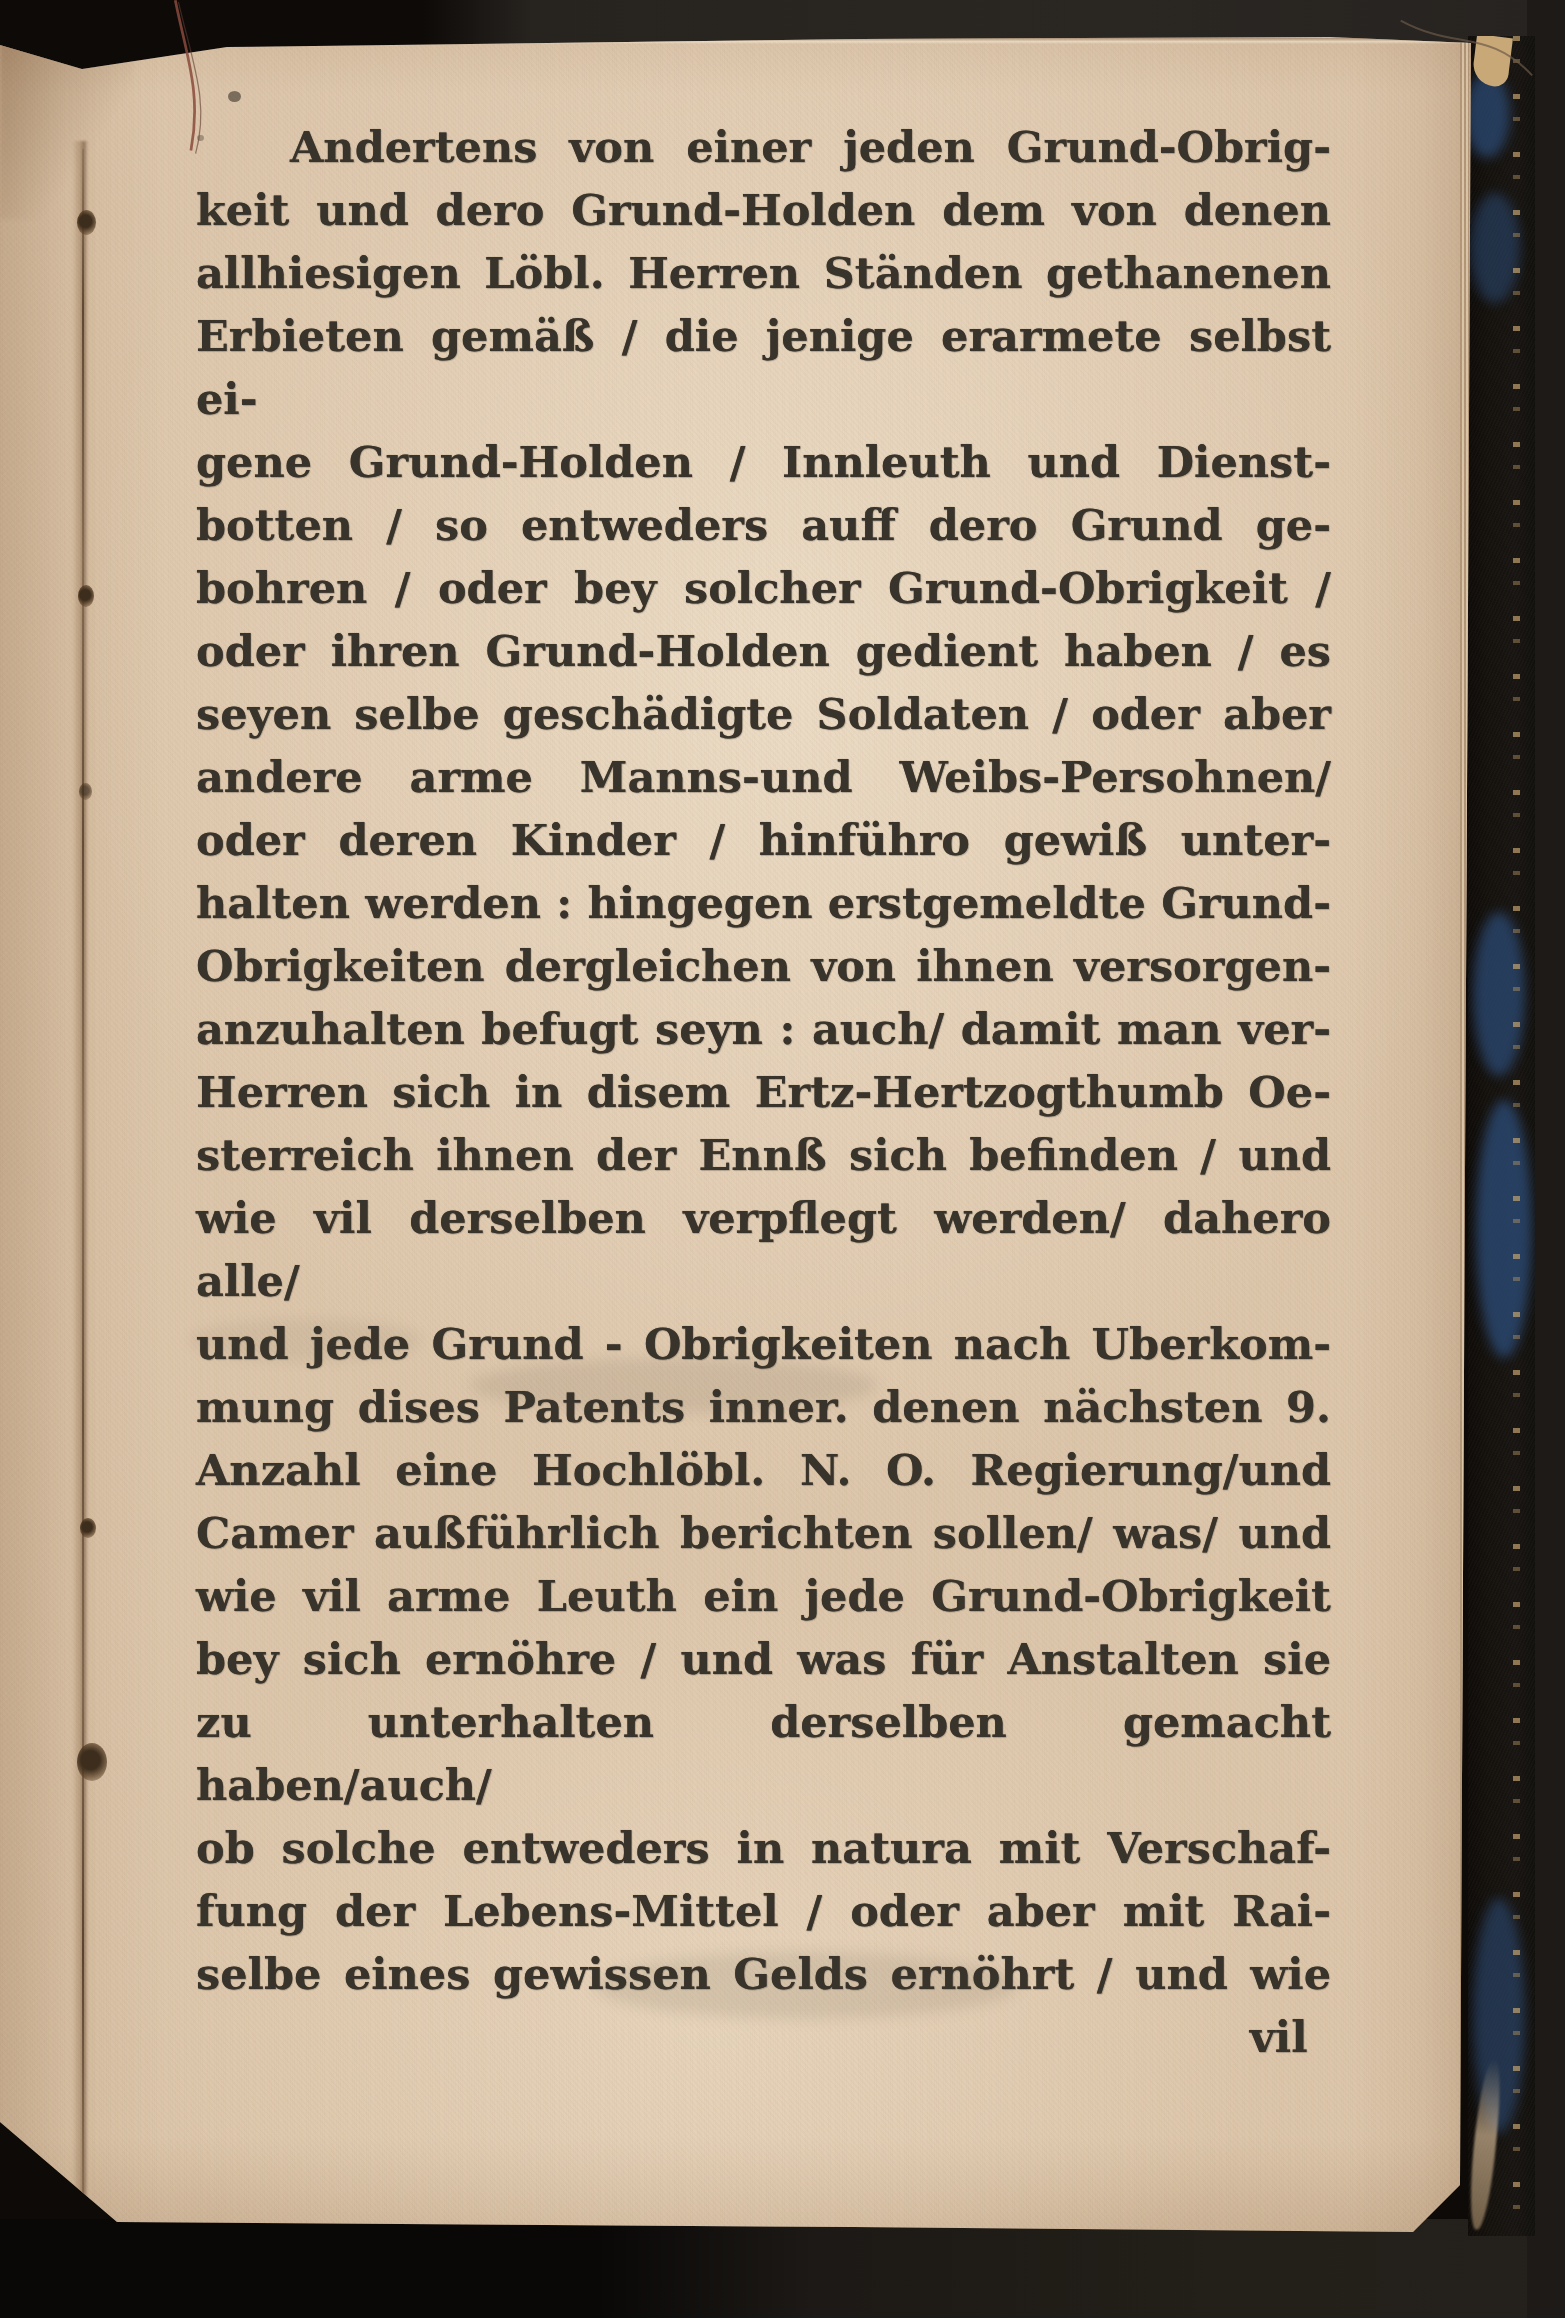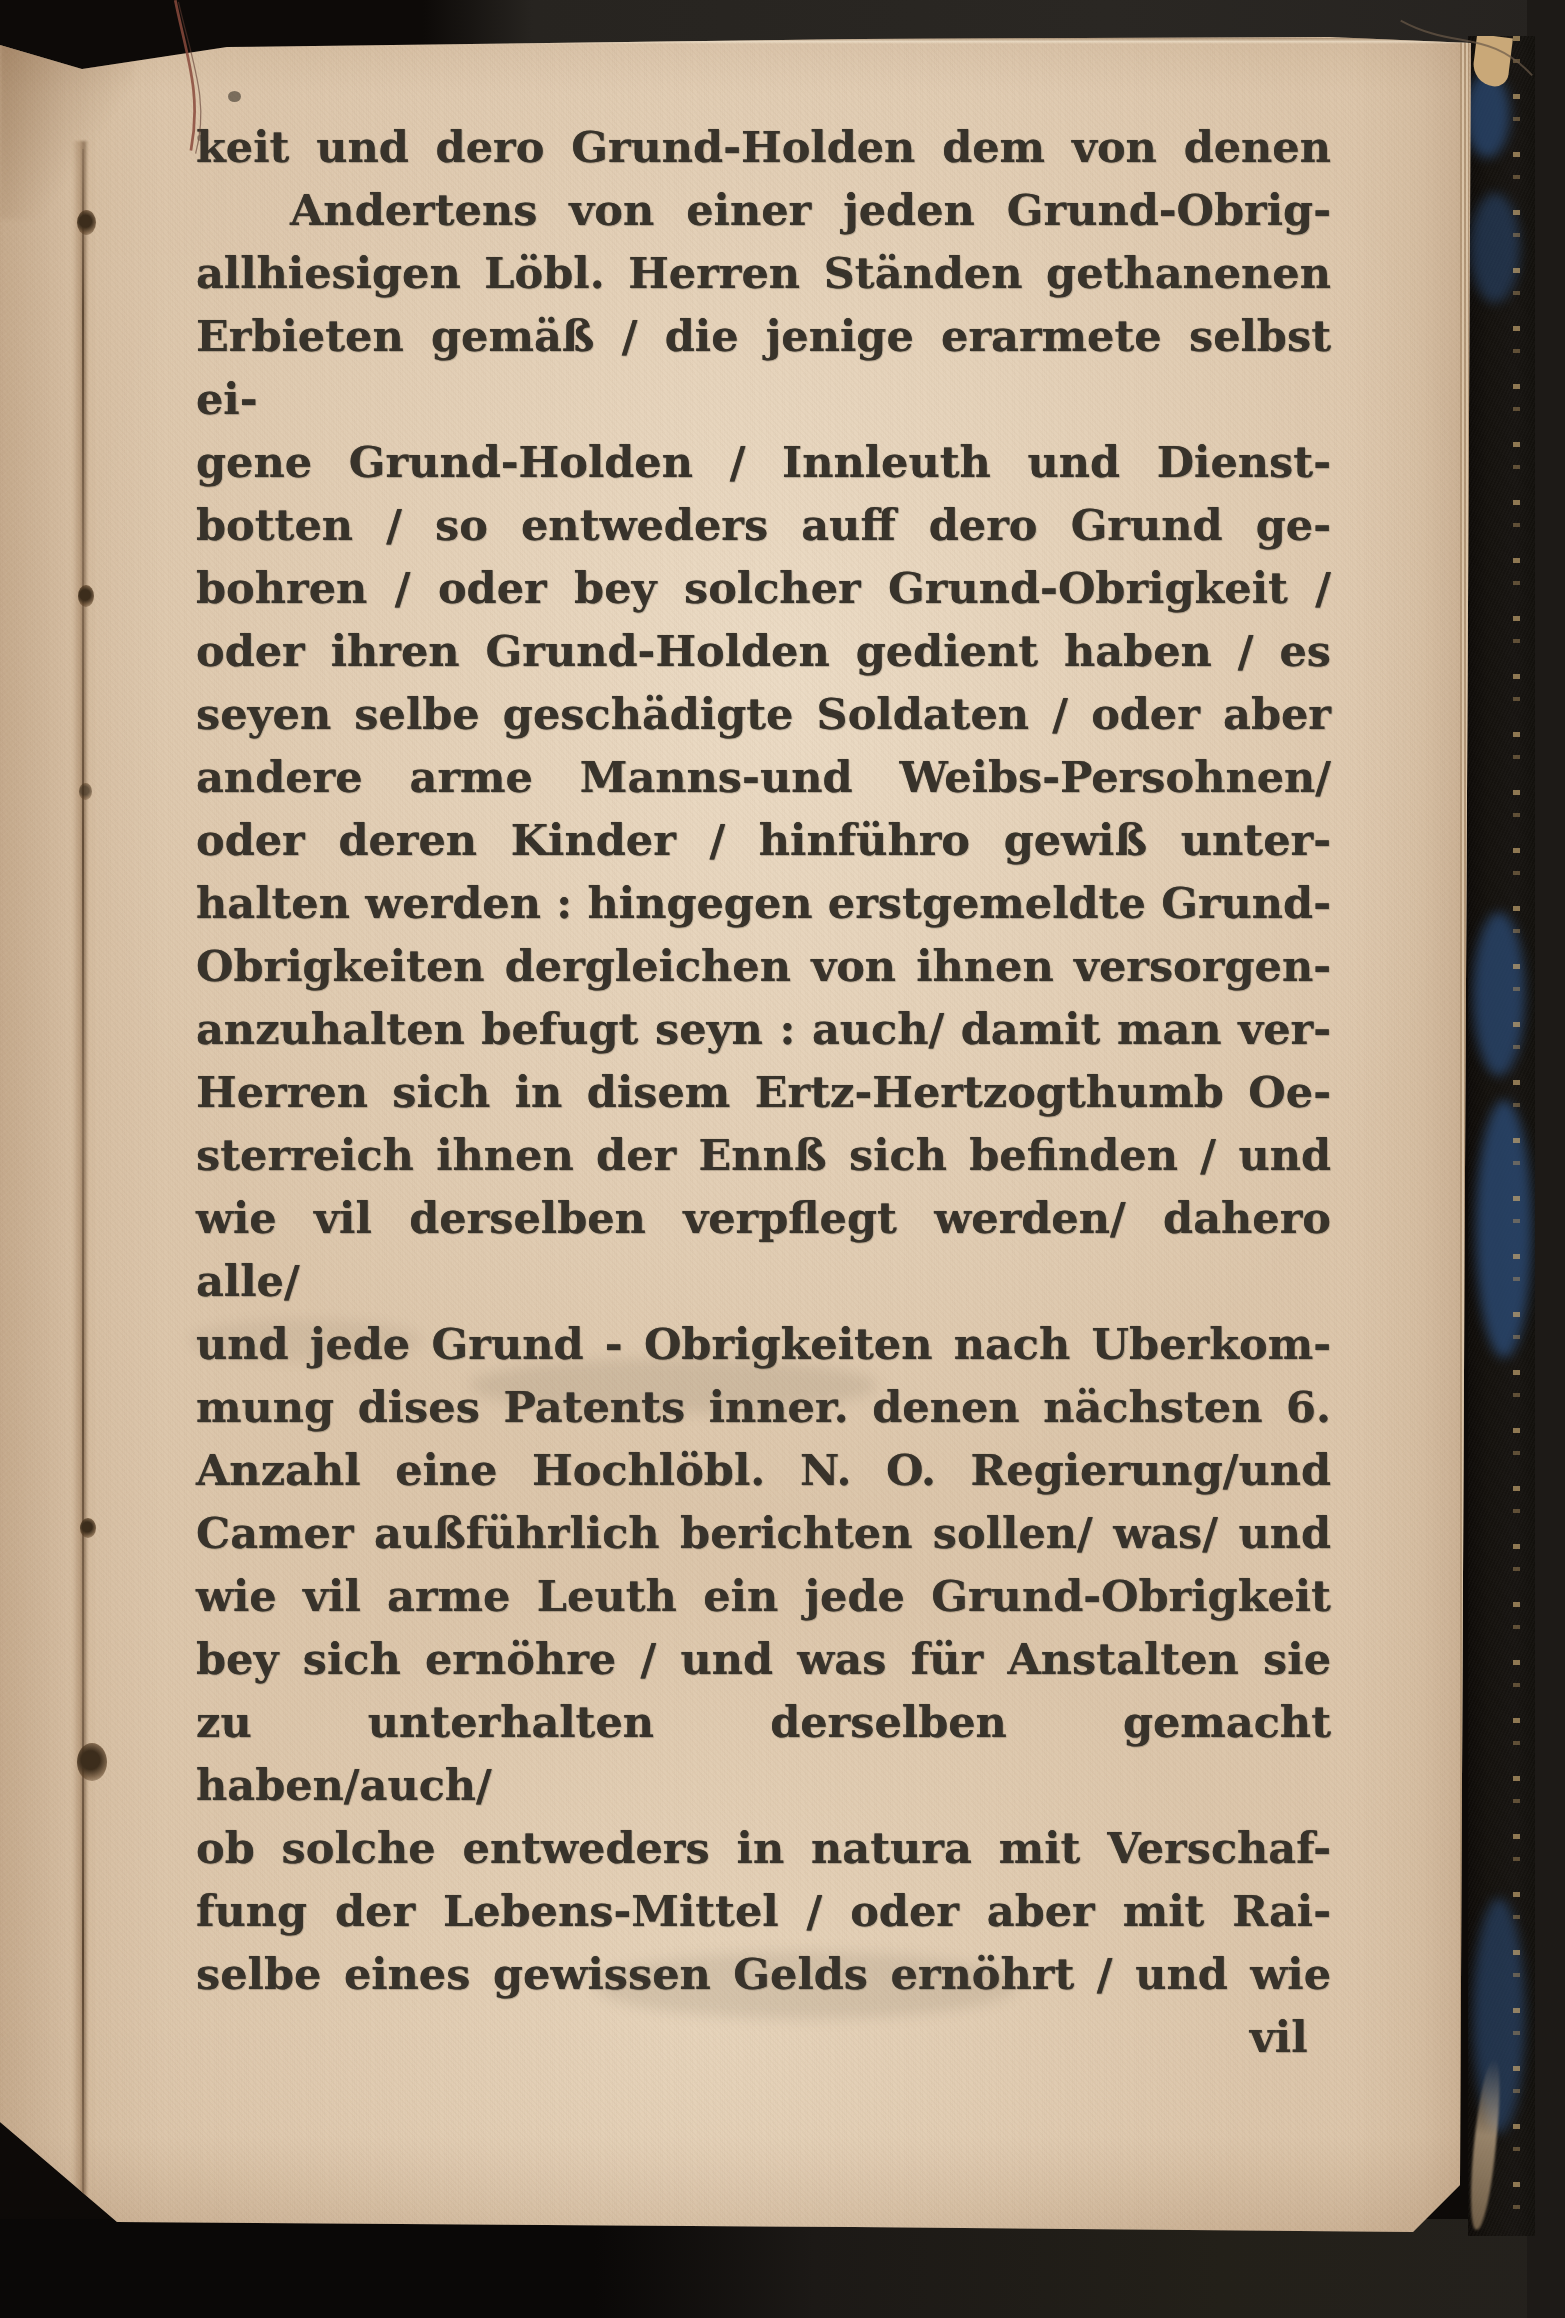--- a/index.html
+++ b/index.html
@@ -120,39 +120,39 @@
   <div class="knot k3"></div>
   <div class="knot k4"></div>
   <div class="knot k5"></div>
   <div class="speck s1"></div>
   <div class="speck s2"></div>
   <div class="smudge sm1"></div>
   <div class="smudge sm2"></div>
   <div class="smudge sm3"></div>
 
   <div class="textblock">
+    <div class="ln ln-first">Andertens von einer jeden Grund-Obrig-</div>
     <div class="ln">keit und dero Grund-Holden dem von denen</div>
-    <div class="ln ln-first">Andertens von einer jeden Grund-Obrig-</div>
     <div class="ln">allhiesigen Löbl. Herren Ständen gethanenen</div>
     <div class="ln">Erbieten gemäß / die jenige erarmete selbst ei-</div>
     <div class="ln">gene Grund-Holden / Innleuth und Dienst-</div>
     <div class="ln">botten / so entweders auff dero Grund ge-</div>
     <div class="ln">bohren / oder bey solcher Grund-Obrigkeit /</div>
     <div class="ln">oder ihren Grund-Holden gedient haben / es</div>
     <div class="ln">seyen selbe geschädigte Soldaten / oder aber</div>
     <div class="ln">andere arme Manns-und Weibs-Persohnen/</div>
     <div class="ln">oder deren Kinder / hinführo gewiß unter-</div>
     <div class="ln">halten werden : hingegen erstgemeldte Grund-</div>
     <div class="ln">Obrigkeiten dergleichen von ihnen versorgen-</div>
     <div class="ln">anzuhalten befugt seyn : auch/ damit man ver-</div>
     <div class="ln">Herren sich in disem Ertz-Hertzogthumb Oe-</div>
     <div class="ln">sterreich ihnen der Ennß sich befinden / und</div>
     <div class="ln">wie vil derselben verpflegt werden/ dahero alle/</div>
     <div class="ln">und jede Grund - Obrigkeiten nach Uberkom-</div>
-    <div class="ln">mung dises Patents inner. denen nächsten 6.</div>
+    <div class="ln">mung dises Patents inner. denen nächsten 9.</div>
     <div class="ln">Anzahl eine Hochlöbl. N. O. Regierung/und</div>
     <div class="ln">Camer außführlich berichten sollen/ was/ und</div>
     <div class="ln">wie vil arme Leuth ein jede Grund-Obrigkeit</div>
     <div class="ln">bey sich ernöhre / und was für Anstalten sie</div>
     <div class="ln">zu unterhalten derselben gemacht haben/auch/</div>
     <div class="ln">ob solche entweders in natura mit Verschaf-</div>
     <div class="ln">fung der Lebens-Mittel / oder aber mit Rai-</div>
     <div class="ln">selbe eines gewissen Gelds ernöhrt / und wie</div>
     <div class="ln ln-catch">vil</div>
   </div>

